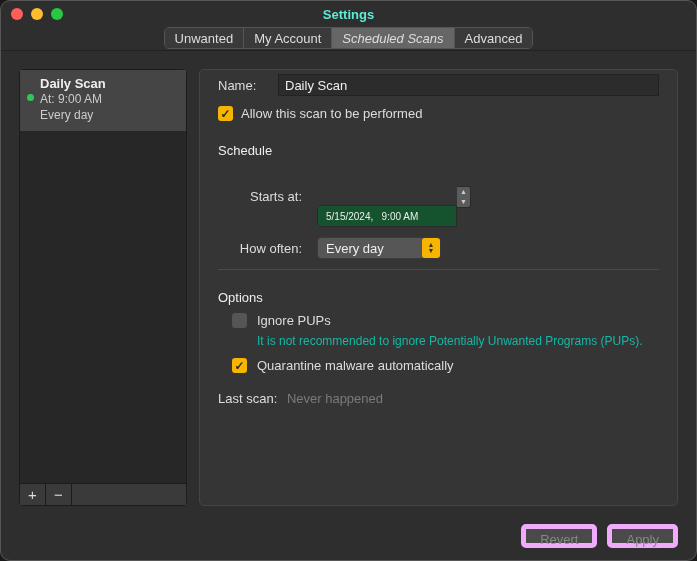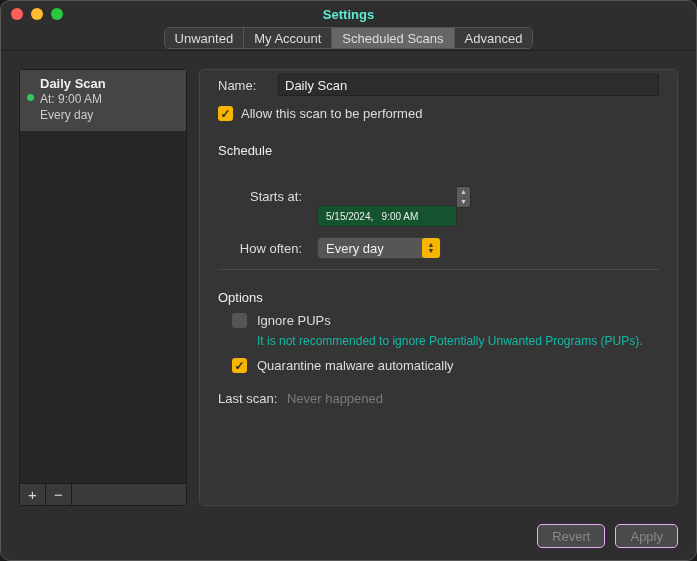--- a/index.html
+++ b/index.html
@@ -9,21 +9,21 @@
 .traffic { position: absolute; left: 10px; top: 7px; display: flex; gap: 8px; }
 .traffic span { width: 12px; height: 12px; border-radius: 50%; display: inline-block; }
 .traffic .close { background: #ff5f57; }
 .traffic .min { background: #febc2e; }
 .traffic .max { background: #28c840; }
 .title { font-size: 13px; color: #5eead4; font-weight: 600; }
 .tabbar { height: 24px; display: flex; justify-content: center; border-bottom: 1px solid #222; }
 .tabgroup { display: flex; border: 1px solid #555; border-radius: 5px; overflow: hidden; height: 22px; }
 .tab { font-size: 13px; color: #ddd; padding: 2px 10px; background: #3a3a3a; border-right: 1px solid #555; display: flex; align-items: center; cursor: default; }
 .tab:last-child { border-right: none; }
-.tab.active { background: #666; }
+.tab.active { background: #666; font-style: italic; }
 .content { flex: 1; display: flex; flex-direction: column; padding: 18px 18px 12px 18px; gap: 10px; }
 .main-row { flex: 1; display: flex; gap: 12px; min-height: 0; }
 .sidebar { width: 168px; display: flex; flex-direction: column; background: #272727; border: 1px solid #1c1c1c; border-radius: 4px; }
 .scanlist { flex: 1; overflow: auto; }
 .scanitem { padding: 6px 10px 8px 20px; position: relative; background: #454545; }
 .scanitem .dot { position: absolute; left: 7px; top: 24px; width: 7px; height: 7px; border-radius: 50%; background: #33c759; }
 .scanitem .name { font-size: 13px; font-weight: 600; color: #eee; }
 .scanitem .at, .scanitem .freq { font-size: 12px; color: #ccc; line-height: 1.35; }
 .list-toolbar { height: 22px; border-top: 1px solid #1c1c1c; background: #3a3a3a; display: flex; }
 .list-toolbar button { width: 26px; background: transparent; border: none; border-right: 1px solid #1c1c1c; color: #ddd; font-size: 15px; line-height: 1; cursor: default; }
@@ -45,21 +45,21 @@
 .selectwrap { position: relative; }
 .select { background: #565656; border: 1px solid #3a3a3a; border-radius: 4px; height: 22px; width: 124px; padding: 2px 22px 2px 8px; color: #eee; font-size: 13px; display: flex; align-items: center; }
 .selectbtn { position: absolute; right: 1px; top: 1px; width: 18px; height: 20px; background: #f7b500; border-radius: 3px; display: flex; flex-direction: column; align-items: center; justify-content: center; }
 .selectbtn span { font-size: 7px; color: #333; line-height: 0.9; }
 hr.sep { border: none; border-top: 1px solid #4a4a4a; margin: 10px 0 4px 0; }
 .opt-row { display: flex; align-items: center; gap: 10px; margin-bottom: 6px; }
 .hint { font-size: 12px; color: #14b8a6; margin-left: 25px; margin-bottom: 10px; }
 .lastscan { margin-top: 18px; font-size: 13px; }
 .lastscan .val { color: #7a7a7a; margin-left: 6px; }
 .footer { display: flex; justify-content: flex-end; gap: 10px; padding-top: 8px; }
-.footer button { background: #565656; border: 1px solid #f0abfc; border-radius: 5px; color: #eee; font-size: 13px; padding: 3px 14px; height: 24px; cursor: default; }
+.footer button { background: #565656; border: 5px solid #f0abfc; border-radius: 5px; color: #eee; font-size: 13px; padding: 3px 14px; height: 24px; cursor: default; }
 .footer button.disabled { color: #888; background: #4a4a4a; }
 </style>
 </head>
 <body>
 
 <div class="window">
   <div class="titlebar">
     <div class="traffic">
       <span class="close"></span>
       <span class="min"></span>

